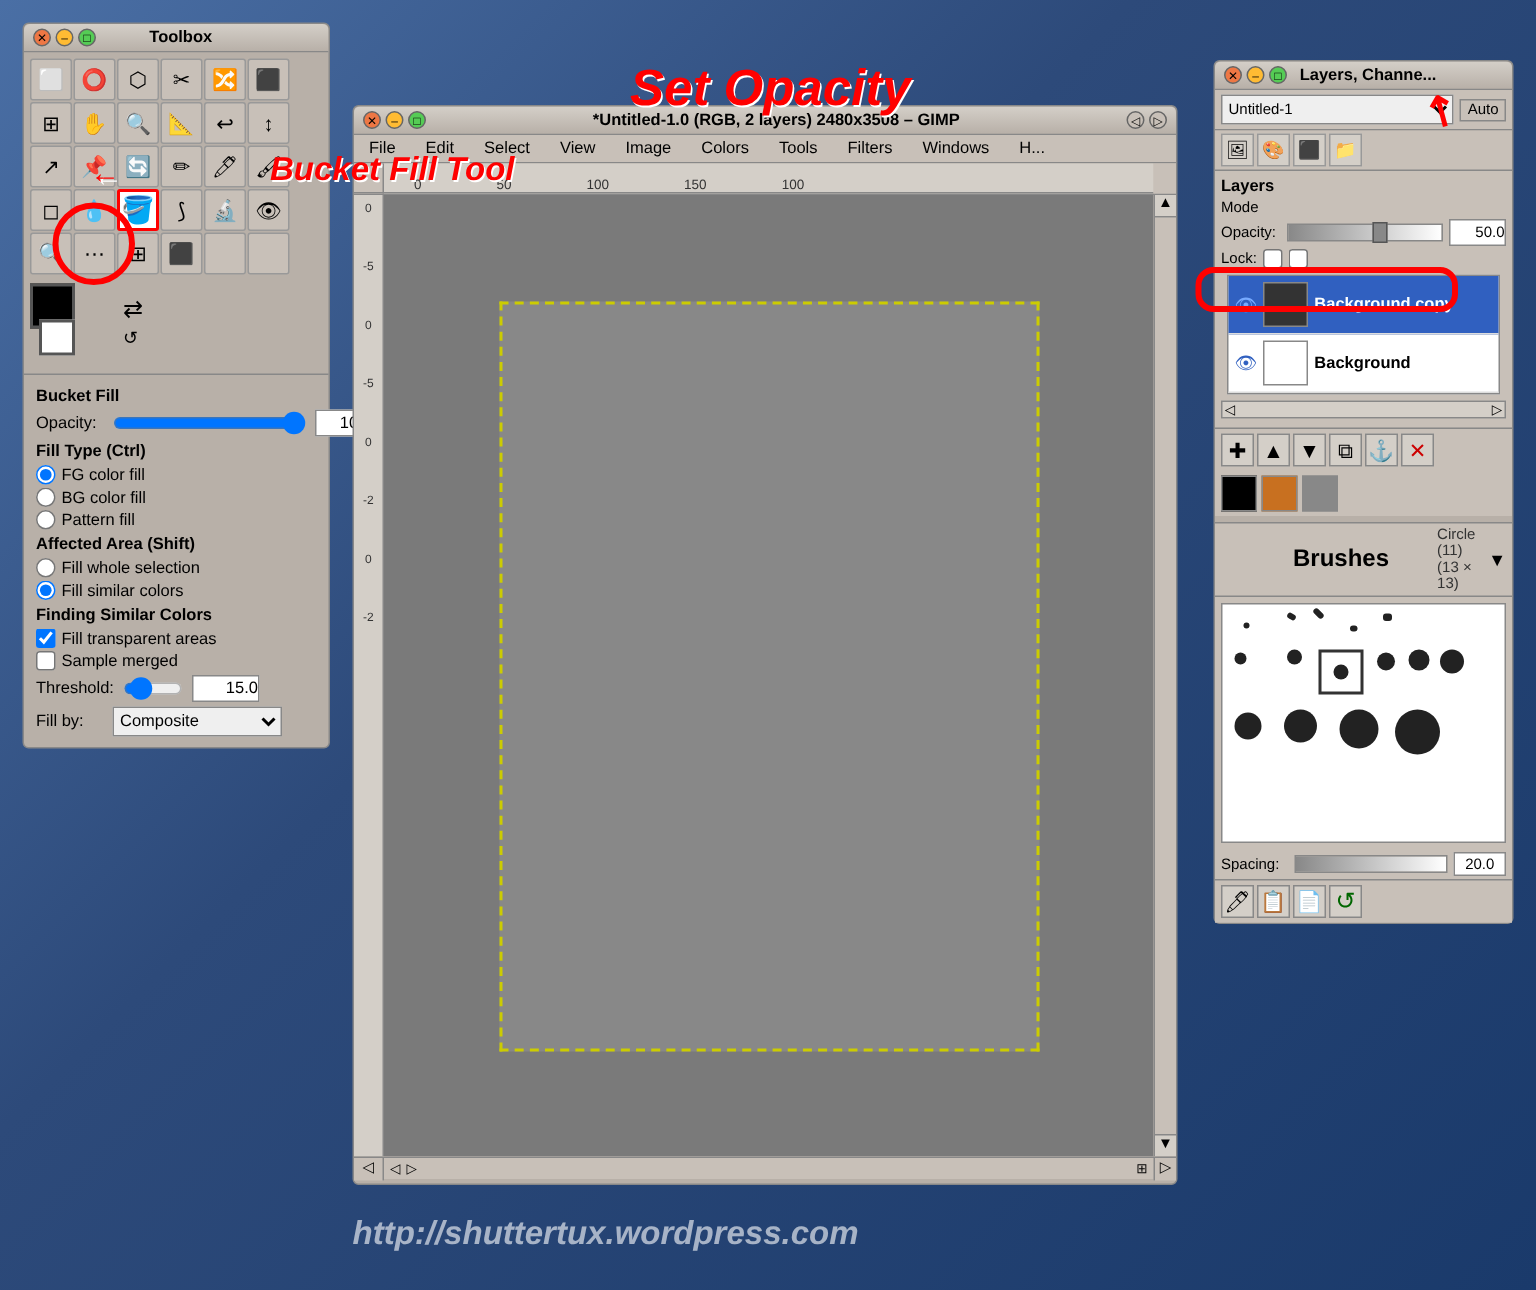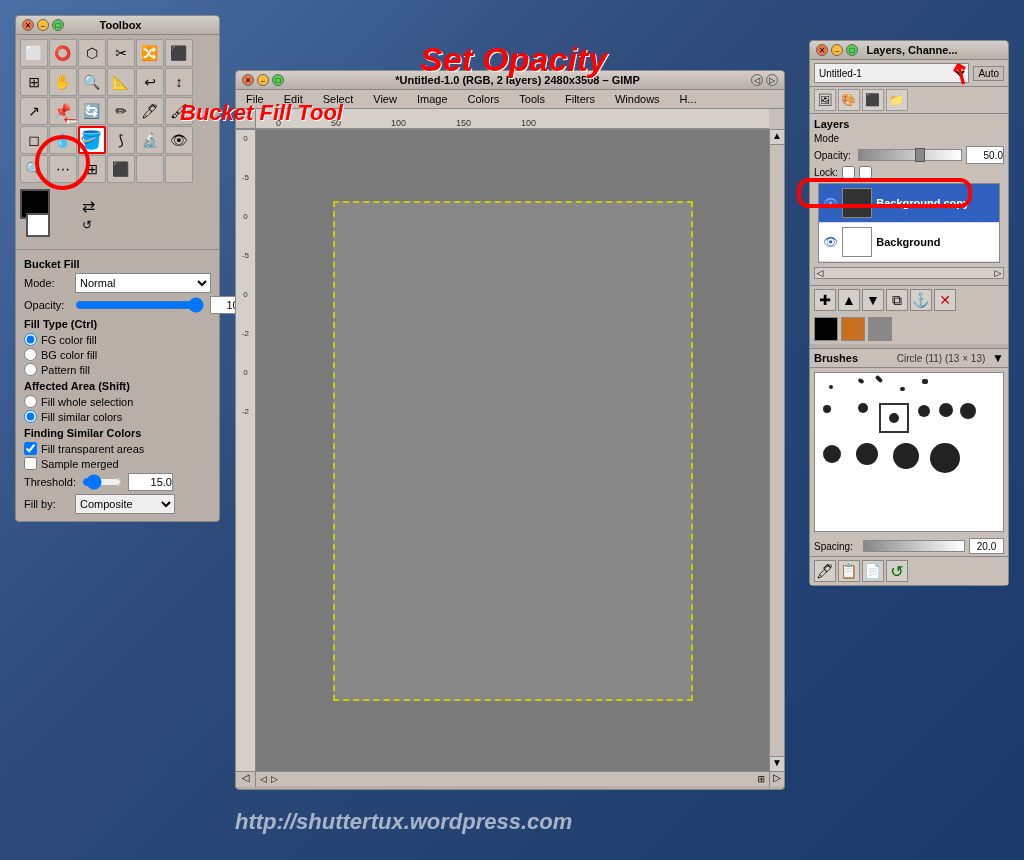--- a/index.html
+++ b/index.html
@@ -184,21 +184,21 @@
       font-size: 11px;
     }
 
     .fillby-row {
       display: flex;
       align-items: center;
       gap: 6px;
       margin: 3px 0;
     }
     .fillby-select {
-      width: 100px;
+      width: 113px;
       height: 20px;
       font-size: 11px;
       border: 1px solid #888;
     }
 
     
     .main-window {
       position: absolute;
       left: 235px;
       top: 70px;
@@ -453,21 +453,22 @@
     }
     .brushes-title-bar {
       display: flex;
       align-items: center;
       justify-content: space-between;
       padding: 2px 4px;
       border-bottom: 1px solid #888;
     }
     .brushes-title {
       font-weight: bold;
-      font-size: 11px;
+      font-size: 16px;
+      margin-left: 48px;
     }
     .brushes-subtitle {
       font-size: 10px;
       color: #333;
       margin-left: 32px;
     }
     .brushes-grid {
       background: #fff;
       height: 160px;
       margin: 4px;
@@ -652,26 +653,20 @@
       <div style="display:flex;flex-direction:column;gap:2px;margin-left:8px;">
         <div style="font-size:16px;cursor:pointer;">⇄</div>
         <div style="font-size:12px;cursor:pointer;">↺</div>
       </div>
     </div>
   </div>
 
   <div class="options-panel">
     <div class="section-title">Bucket Fill</div>
 
-    <div class="option-row">
-      <span class="option-label">Mode:</span>
-      <select class="mode-select">
-        <option>Normal</option>
-      </select>
-    </div>
 
     <div class="option-row">
       <span class="option-label">Opacity:</span>
       <input type="range" class="opacity-slider" value="100" min="0" max="100" style="">
       <input type="text" class="value-input" value="100.0" style="">
     </div>
 
     <div class="section-title">Fill Type  (Ctrl)</div>
     <div class="radio-group">
       <div class="radio-item">

